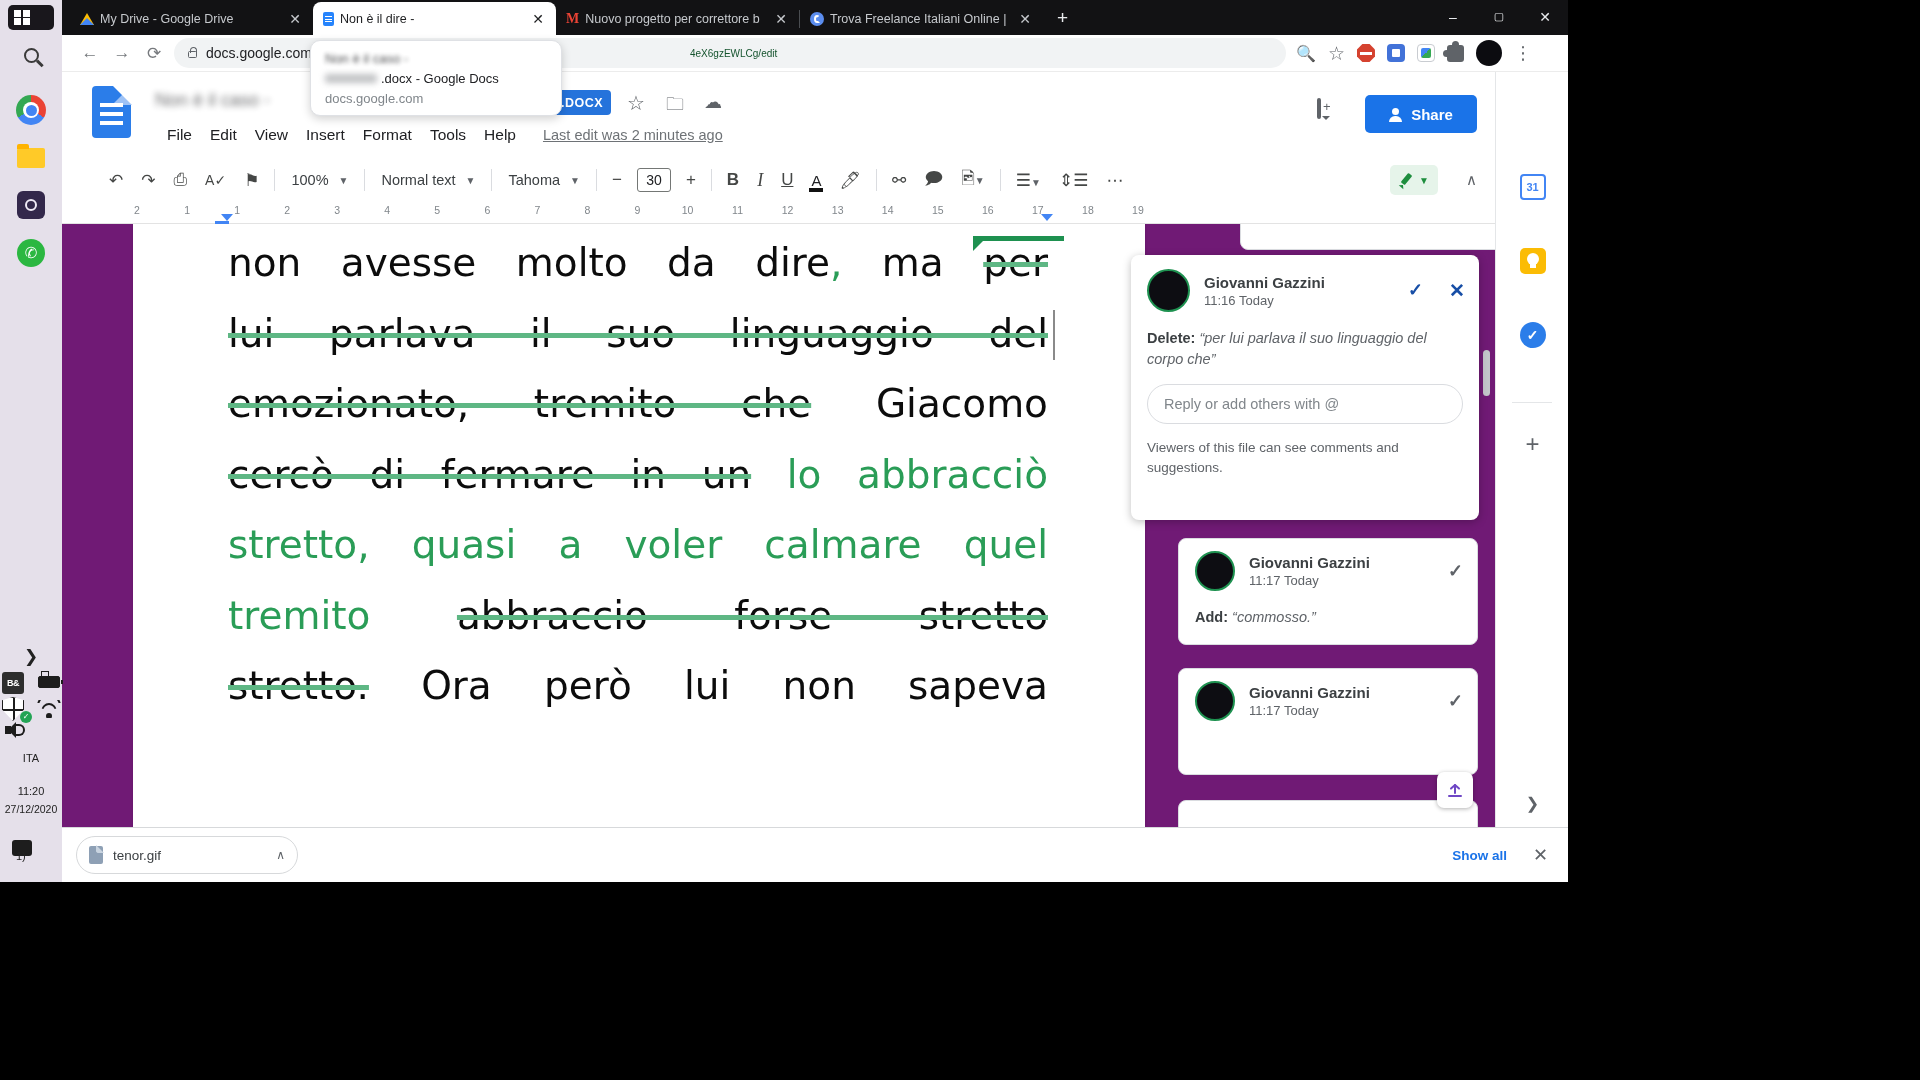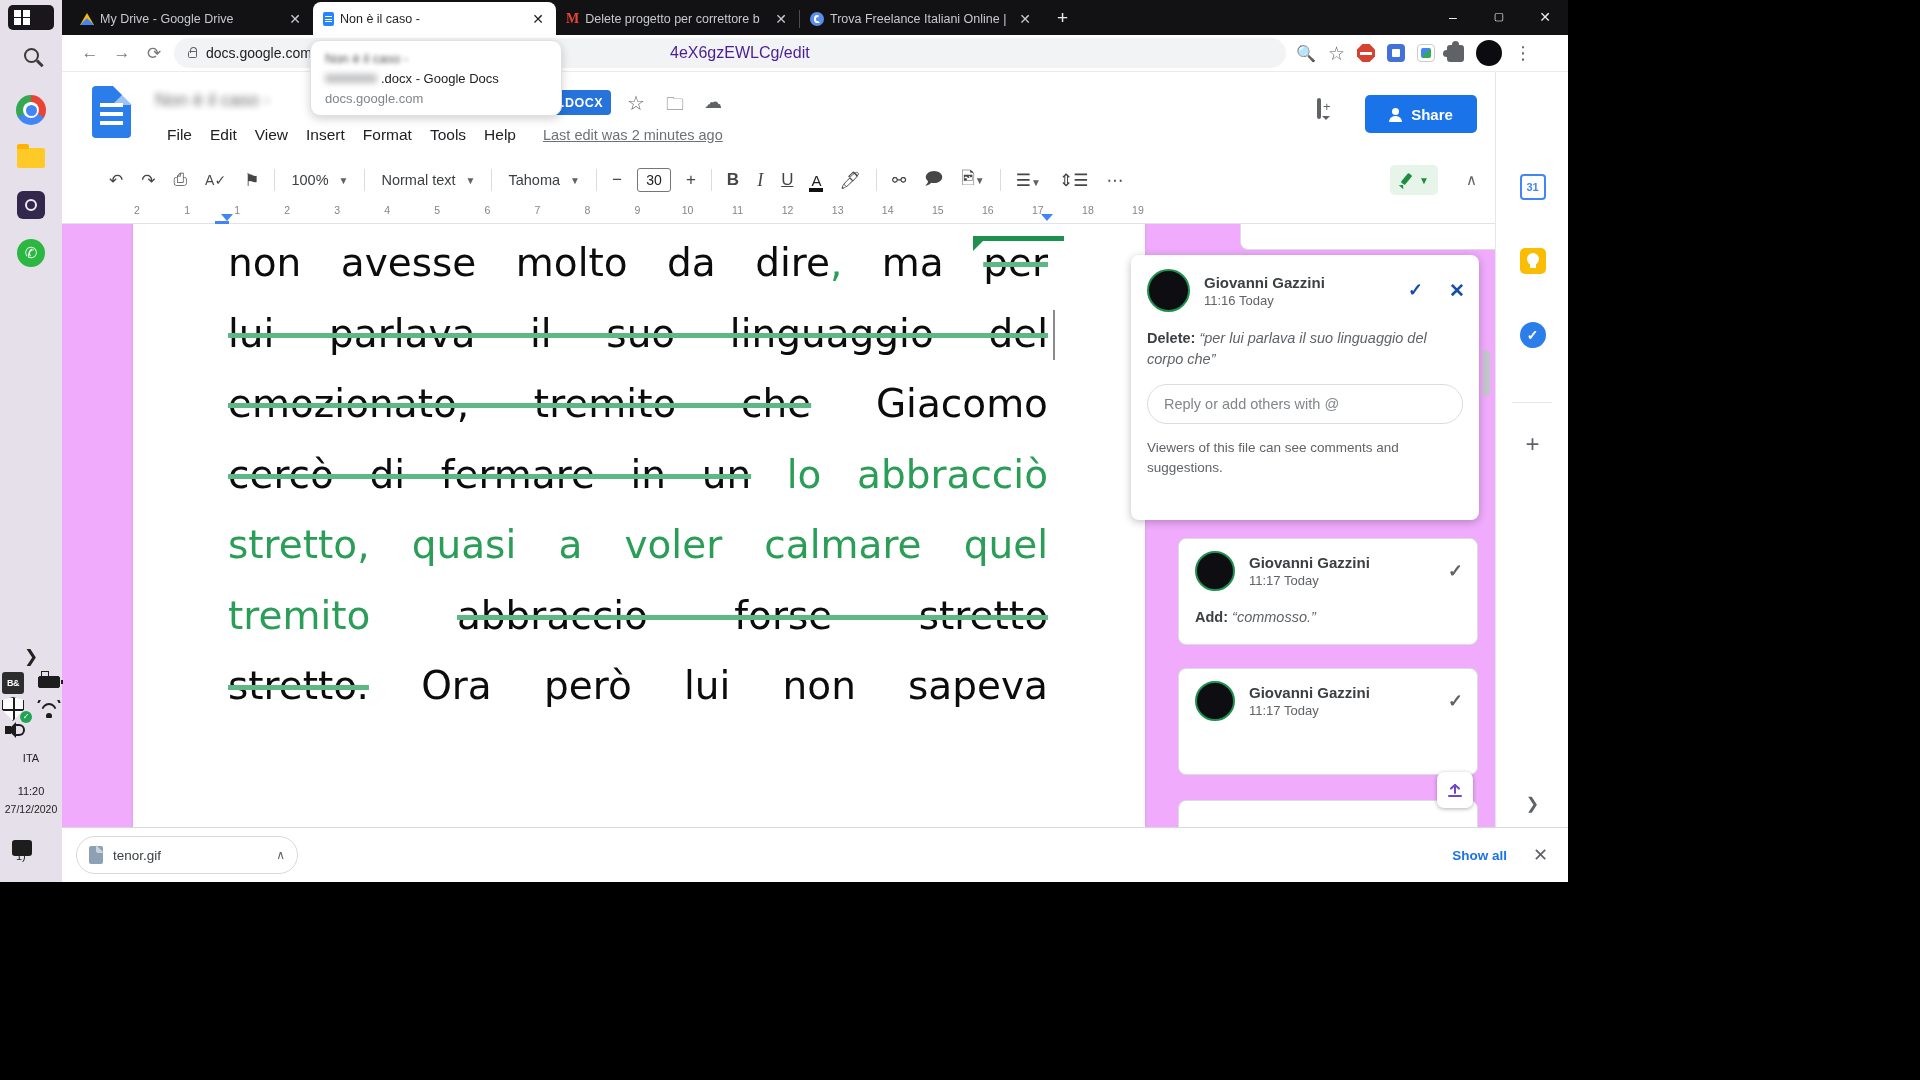--- a/index.html
+++ b/index.html
@@ -73,21 +73,21 @@
   .fav-addlance { width:14px; height:14px; background:#5b8def; border-radius:50%; display:inline-block; position:relative; }
   .fav-addlance::after { content:""; position:absolute; inset:3px 4px; border:2px solid #fff; border-radius:50% 50% 0 50%; border-right-color:transparent; }
 
   
   .navbar { position:absolute; left:0; top:35px; right:0; height:37px; background:#fff; display:flex; align-items:center; border-bottom:1px solid #ececec; }
   .nav-ic { color:#76797d; font-size:17px; width:32px; text-align:center; }
   .omnibox { height:30px; width:1112px; margin-left:4px; background:#f1f3f4; border-radius:15px; display:flex; align-items:center; padding:0 14px; position:relative; }
   .lock { width:9px; height:7px; border:1.6px solid #5f6368; border-radius:1.5px; position:relative; margin-right:9px; margin-top:3px;}
   .lock::before { content:""; position:absolute; left:1px; top:-5px; width:5px; height:5px; border:1.6px solid #5f6368; border-bottom:none; border-radius:4px 4px 0 0; }
   .url-host { font-size:14px; color:#202124; }
-  .url-tail { position:absolute; left:496px; font-size:16px; color:#4c1d95; }
+  .url-tail { position:absolute; left:516px; font-size:10px; color:#14532d; }
   .nav-right { display:flex; align-items:center; margin-left:10px; gap:12px; }
   .ni { font-size:16px; color:#5f6368; }
   .ext-red { width:18px; height:18px; background:#d5422f; border-radius:4px;
              clip-path:polygon(30% 0,70% 0,100% 30%,100% 70%,70% 100%,30% 100%,0 70%,0 30%); position:relative;}
   .ext-red::after{content:"";position:absolute;left:3px;top:8px;width:12px;height:2.5px;background:#fff;}
   .ext-blue { width:18px; height:18px; background:#4272d8; border-radius:4px; position:relative;}
   .ext-blue::after{content:"";position:absolute;inset:5px;background:#fff;border-radius:1px;}
   .ext-misc { width:18px; height:18px; background:#fff; border:1px solid #c9ccd1; border-radius:4px; position:relative;}
   .ext-misc::after{content:"";position:absolute;left:3px;top:3px;width:10px;height:10px;background:linear-gradient(135deg,#4285f4 0 50%,#34a853 50% 100%);border-radius:2px;}
   .puzzle { width:17px; height:17px; background:#5f6368; border-radius:3px; position:relative; }
@@ -145,21 +145,21 @@
   .collapse-ic { color:#5f6368; font-size:15px; padding:0 18px; }
 
   
   .ruler { position:absolute; left:0; top:200px; right:73px; height:24px; background:#fff; border-bottom:1px solid #e3e3e3; }
   .ruler-nums { position:absolute; left:68px; width:1015px; top:4px; display:flex; justify-content:space-between; color:#80868b; font-size:10.5px; }
   .ruler-nums span { width:14px; text-align:center; }
   .ind { position:absolute; top:14px; width:0; height:0; border-left:6px solid transparent; border-right:6px solid transparent; border-top:7px solid #4285f4; }
   .ind-bar { position:absolute; top:21px; width:14px; height:3px; background:#4285f4; }
 
   
-  .content { position:absolute; left:0; top:224px; right:0; height:603px; background:#f0abfc; overflow:hidden; }
+  .content { position:absolute; left:0; top:224px; right:0; height:603px; background:#701a75; overflow:hidden; }
   .page { position:absolute; left:71px; top:0; width:1012px; height:603px; background:#fff; box-shadow:0 0 3px rgba(0,0,0,.12); }
   .dtext { position:absolute; left:95px; right:97px; top:4px; font-family:"DejaVu Sans", sans-serif; font-size:39px; color:#0c0c0c; }
   .dline { height:70.5px; line-height:70.5px; text-align:justify; text-align-last:justify; position:relative; white-space:nowrap; }
   .run { position:relative; }
   .r-a { color:#2a9d57; }
   .r-d { text-decoration:line-through; text-decoration-color:#5eb784; text-decoration-thickness:5px; }
   .mark-start::before { content:""; position:absolute; left:-10px; right:-16px; top:-4px; height:5px; background:#1e9150; }
   .mark-start::after { content:""; position:absolute; left:-10px; top:1px; border:5px solid transparent; border-top-color:#1e9150; border-left-color:#1e9150; }
   .mark-end::before { content:""; position:absolute; left:-2px; right:-18px; bottom:2px; height:4px; background:#1e9150; }
   .caret { position:absolute; right:-7px; top:11px; width:2.5px; height:50px; background:#8a8a8a; }
@@ -284,26 +284,26 @@
     <div class="tabstrip">
       <div style="width:8px"></div>
       <div id="tabs-mount" style="display:flex; align-items:flex-end;">
           <div class="tab">
             <span class="fav-drive"></span>
             <span class="ttl">My Drive - Google Drive</span>
             <span class="tclose">✕</span>
           </div>
           <div class="tab active">
             <span class="fav-docs"></span>
-            <span class="ttl">Non è il caso -</span>
+            <span class="ttl">Non è il dire -</span>
             <span class="tclose">✕</span>
           </div>
           <div class="tab">
             <span class="fav-gmail">M</span>
-            <span class="ttl">Delete progetto per correttore b</span>
+            <span class="ttl">Nuovo progetto per correttore b</span>
             <span class="tclose">✕</span>
           </div>
           <span class="tab-sep"></span>
           <div class="tab">
             <span class="fav-addlance"></span>
             <span class="ttl">Trova Freelance Italiani Online | A</span>
             <span class="tclose">✕</span>
           </div>
         </div>
       <span class="newtab">+</span>

